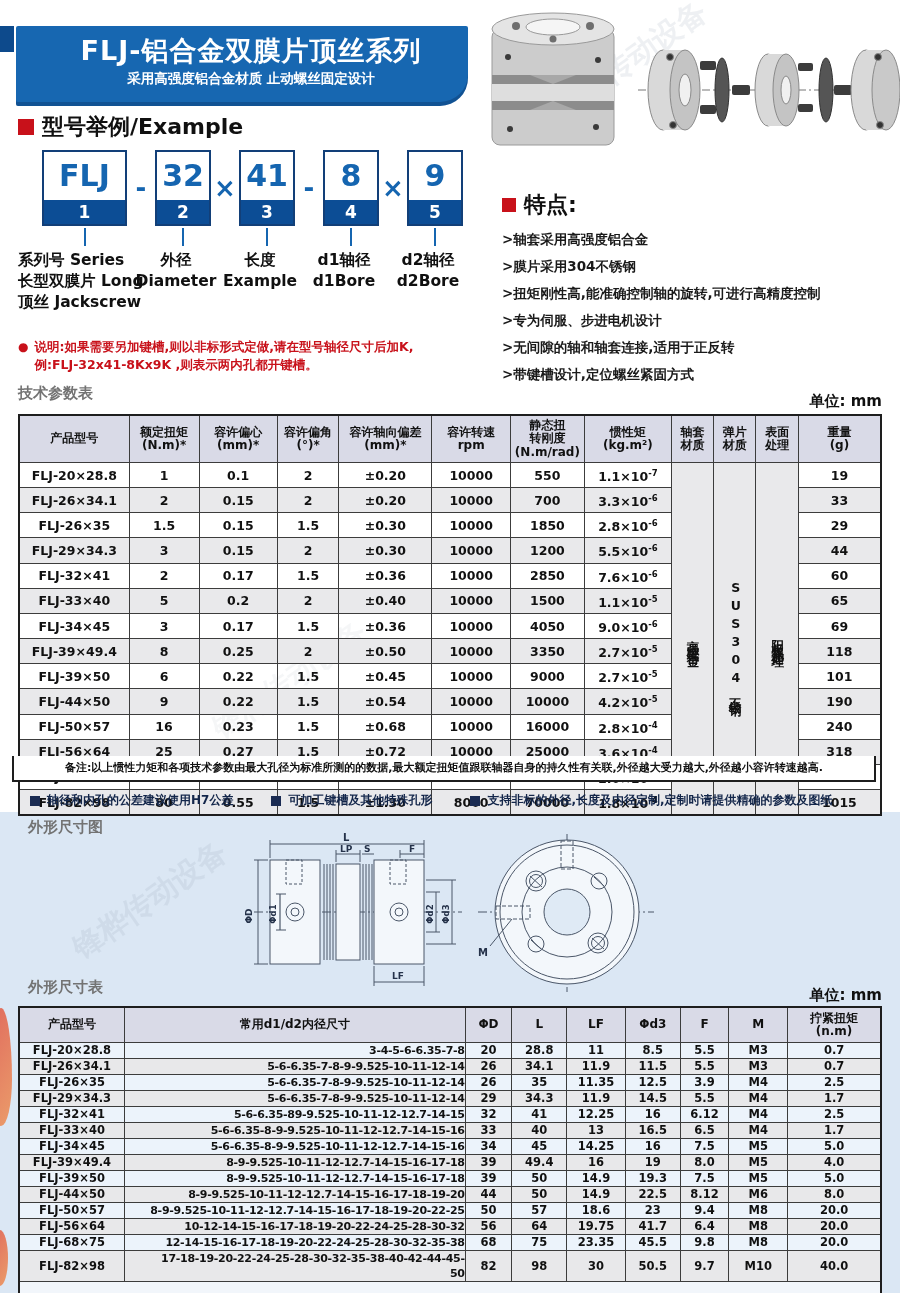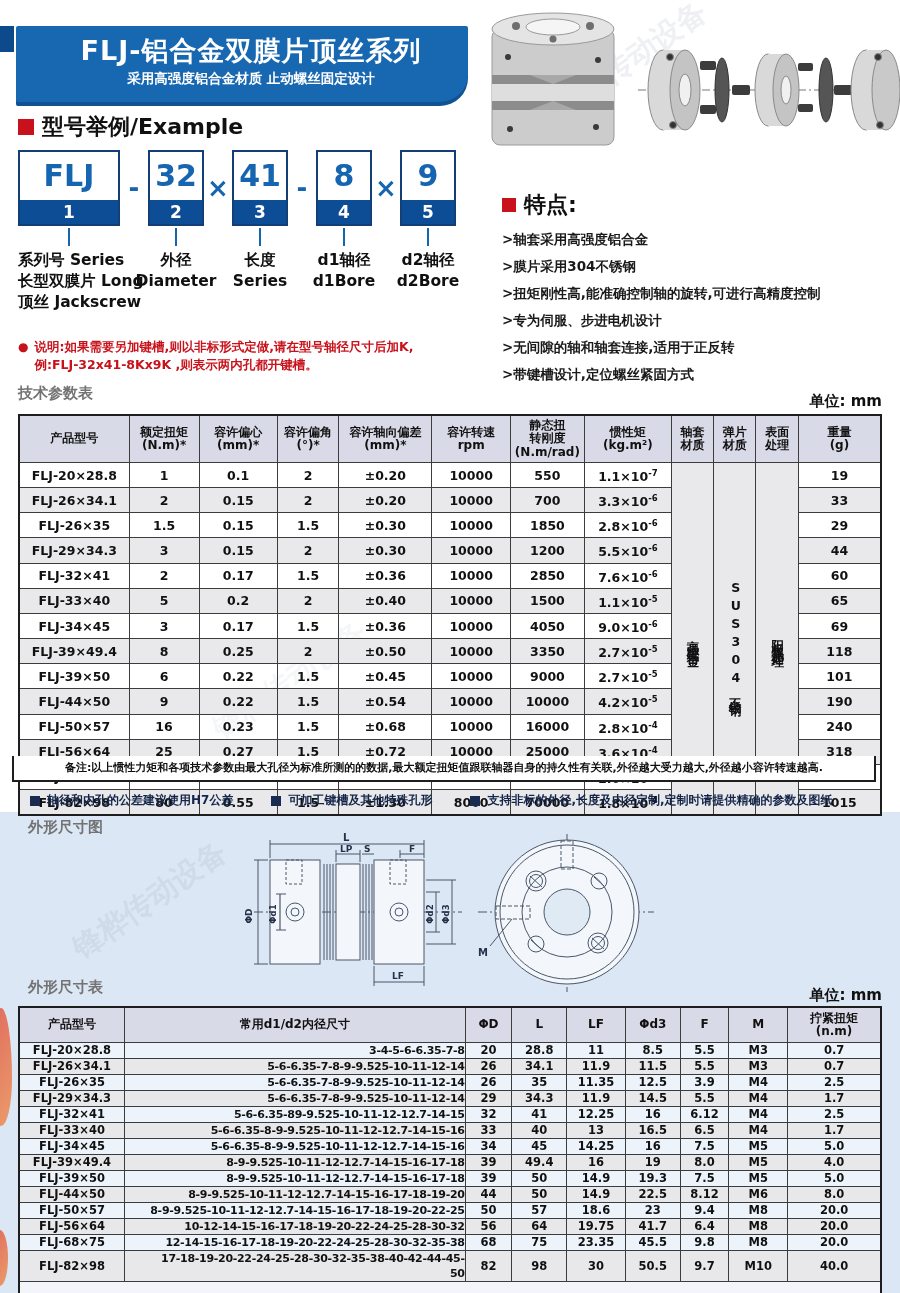--- a/index.html
+++ b/index.html
@@ -21,21 +21,21 @@
   #banner .t{color:#fff;font-size:27px;font-weight:bold;letter-spacing:1px;line-height:32px;}
   #banner .s{color:#fff;font-size:13.5px;font-weight:bold;margin-top:3px;}
   
   .red-sq{display:inline-block;width:16px;height:16px;background:#c8111a;margin-right:8px;}
   .sec-head{display:flex;align-items:center;font-size:22px;font-weight:bold;color:#101010;}
   .blue-head{font-size:15px;font-weight:bold;color:#737373;}
   .unit{font-size:15px;font-weight:bold;color:#101010;}
   
   #segments{left:18px;top:150px;display:flex;align-items:flex-start;}
   .seg{width:56px;display:flex;flex-direction:column;}
-  .seg.wide{width:102px;}
+  .seg.wide{width:85px;margin-left:24px;}
   .seg-code{border:2px solid #123f78;border-bottom:none;background:#fff;color:#1565b0;
             font-size:30px;font-weight:bold;text-align:center;height:48px;line-height:48px;}
   .seg-num{border:2px solid #123f78;border-top:none;background:#0c4d95;color:#fff;
            font-size:17px;font-weight:bold;text-align:center;height:24px;line-height:24px;}
   .seg-tick{width:2px;height:18px;background:#1565b0;margin:2px auto 0;}
   .seg-sep{width:28px;text-align:center;color:#1565b0;font-size:26px;font-weight:bold;
            line-height:76px;height:76px;}
   #example-labels{left:0;top:250px;width:520px;height:72px;}
   .seg-label{position:absolute;top:0;font-size:15.5px;font-weight:bold;color:#101010;
              line-height:21px;white-space:pre-line;}
@@ -185,21 +185,21 @@
         <div class="seg-tick"></div>
       </div>
     </div>
   <div class="abs" id="example-labels">
       <div class="seg-label" style="left: 18px; width: 150px; text-align: left;">系列号 Series
 长型双膜片 Long
 顶丝 Jackscrew</div>
       <div class="seg-label" style="left: 120px; width: 112px; text-align: center;">外径
 Diameter</div>
       <div class="seg-label" style="left: 204px; width: 112px; text-align: center;">长度
-Series</div>
+Example</div>
       <div class="seg-label" style="left: 288px; width: 112px; text-align: center;">d1轴径
 d1Bore</div>
       <div class="seg-label" style="left: 372px; width: 112px; text-align: center;">d2轴径
 d2Bore</div>
     </div>
 
   <div class="abs" id="model-note">
     <span class="dot">●</span>
     <span class="txt" id="model-note-text">说明:如果需要另加键槽,则以非标形式定做,请在型号轴径尺寸后加K,
 例:FLJ-32x41-8Kx9K ,则表示两内孔都开键槽。</span>

